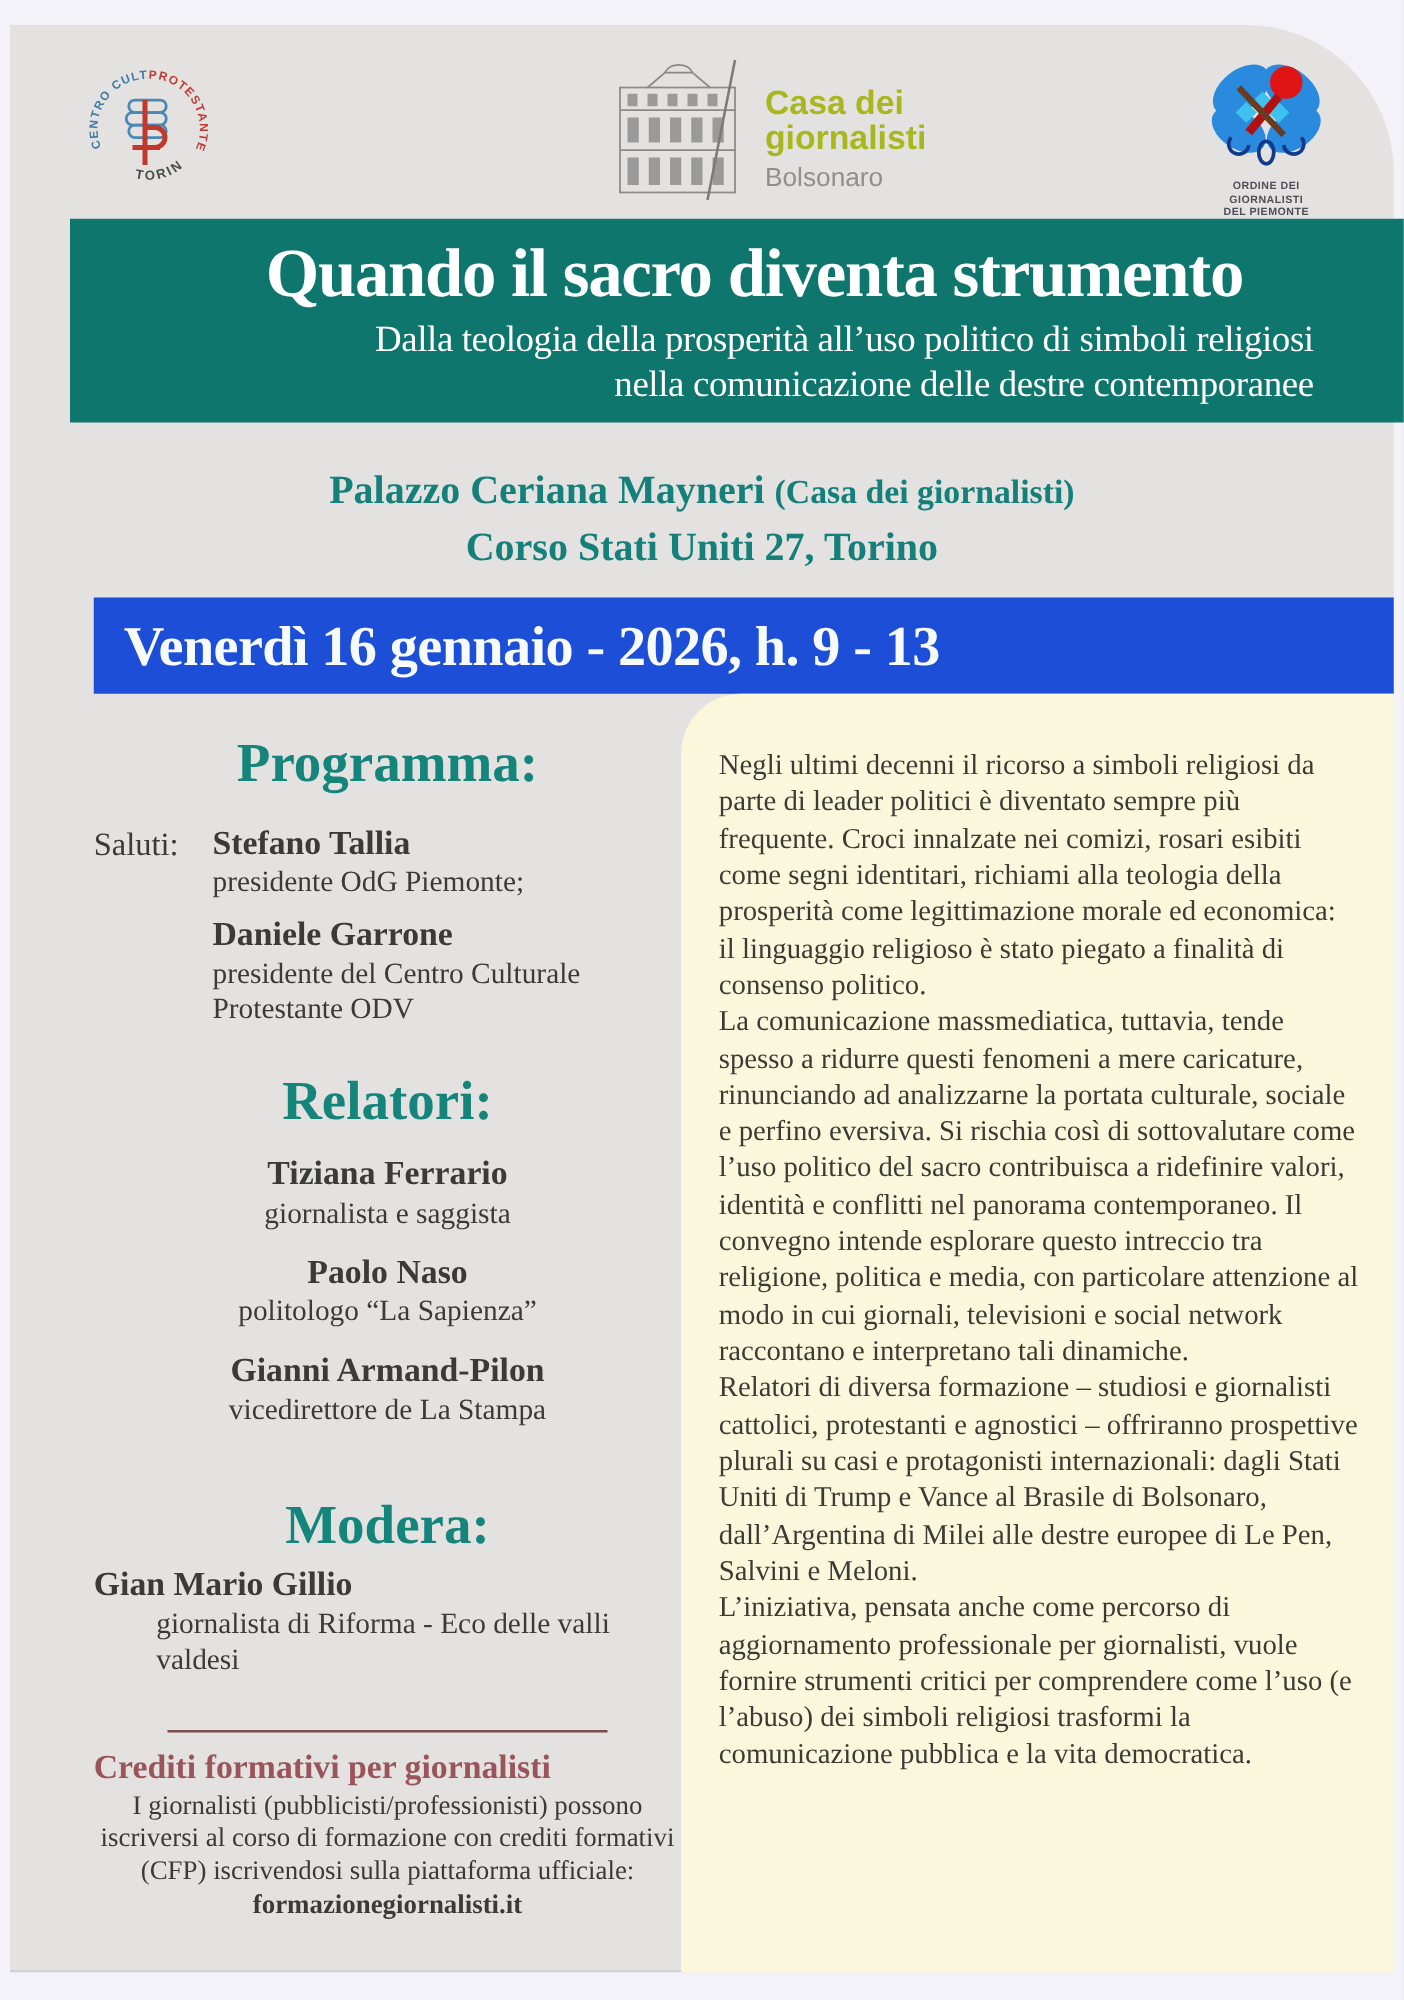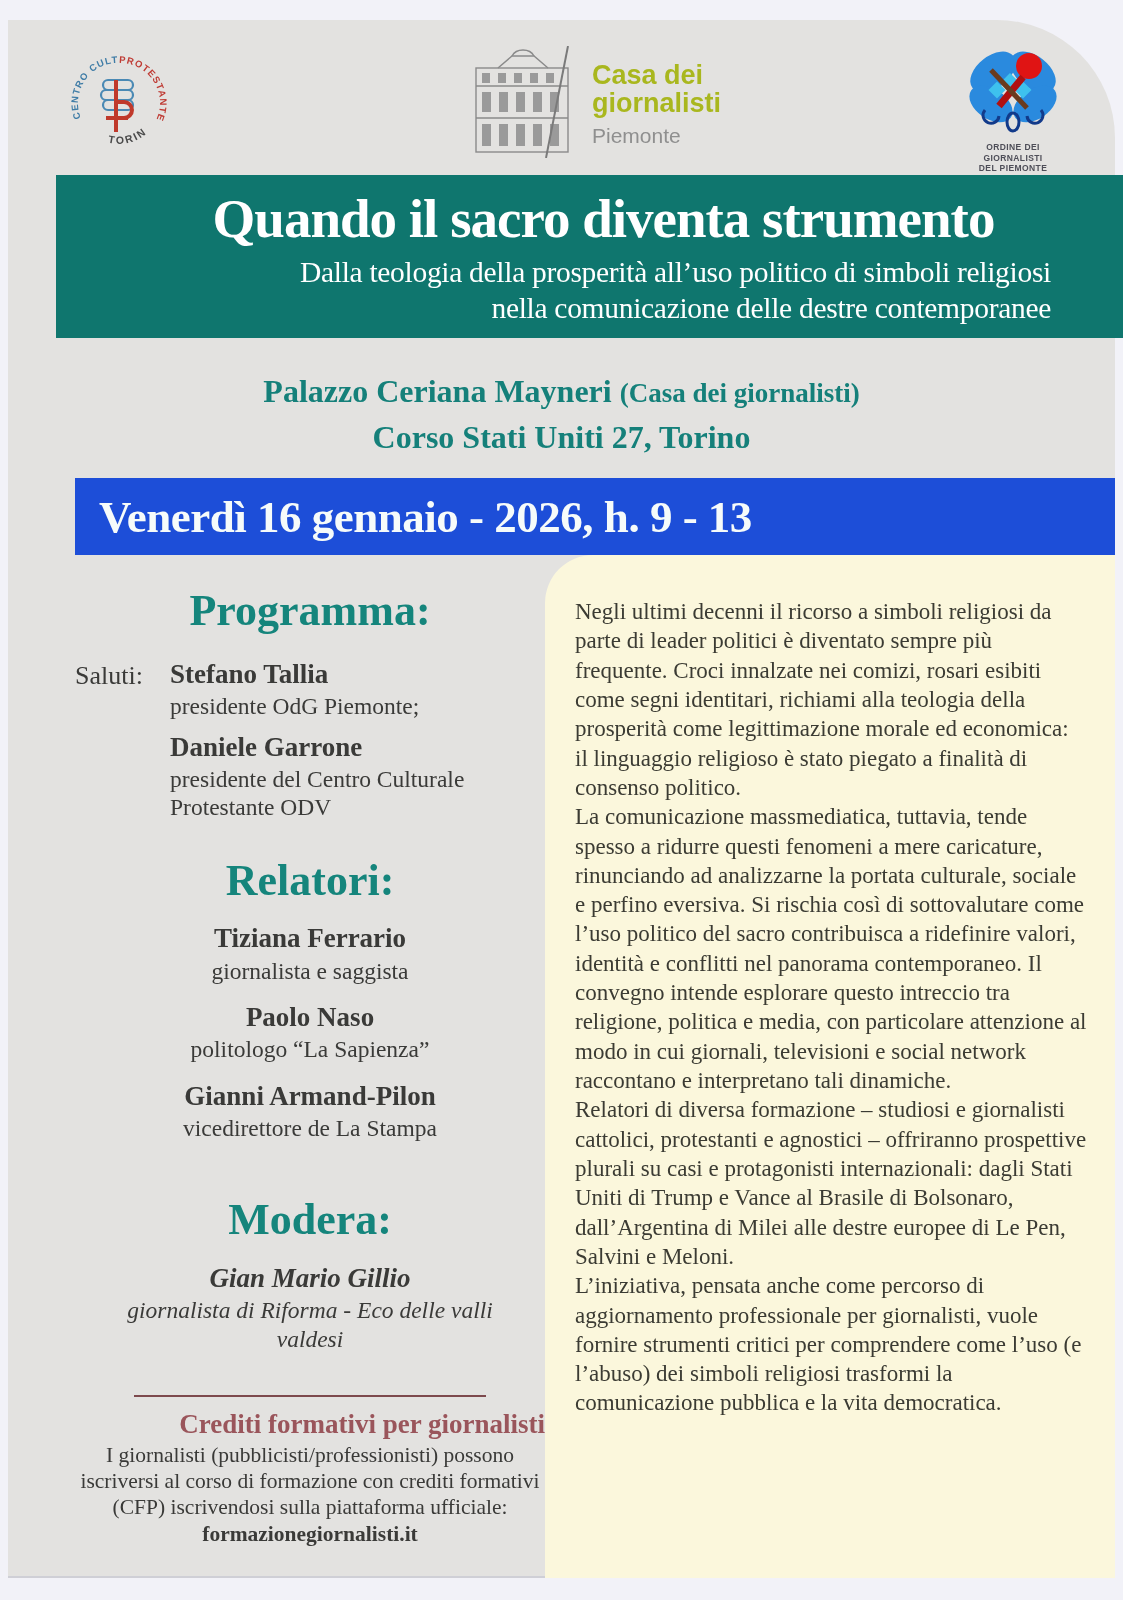--- a/index.html
+++ b/index.html
@@ -12,21 +12,21 @@
   }
   .card {
     position:absolute; left:8px; top:20px; width:1107px; height:1558px;
     background:#e3e2e0;
     border-top-right-radius:118px;
     border-bottom:2px solid #cfcfd6;
   }
   
   .header { position:absolute; left:0; top:8px; width:100%; height:150px; }
   .logo-left { position:absolute; left:58px; top:22px; width:106px; height:106px; }
-  .logo-center { position:absolute; left:460px; top:18px; width:260px; height:115px; display:flex; }
+  .logo-center { position:absolute; left:480px; top:18px; width:260px; height:115px; display:flex;align-items:center; }
   .logo-center svg { flex:0 0 auto; }
   .casa-text { margin-left:6px; padding-top:16px; font-family:"Liberation Sans", sans-serif; line-height:1.02; }
   .casa-green { color:#a9b71e; font-weight:bold; font-size:27px; }
   .casa-gray { color:#8f8f8f; font-size:21px; margin-top:8px; }
   .logo-right { position:absolute; left:945px; top:16px; width:120px; height:130px; text-align:center; }
   .odg-text { font-family:"Liberation Sans", sans-serif; font-size:8.5px; font-weight:bold;
               color:#4e4e58; letter-spacing:.4px; line-height:1.25; text-transform:uppercase; margin-top:-2px;}
   
   .title-banner {
     position:absolute; left:0; top:155px; width:1107px; height:163px;
@@ -64,24 +64,24 @@
   .saluti-label { font-size:26px; width:95px; flex:0 0 auto; padding-top:3px; }
   .saluti-names { width:330px; }
   .person-name { font-size:27px; font-weight:bold; line-height:1.2; }
   .person-role { font-size:23.5px; line-height:1.2; margin-top:2px; }
   .saluti-names .entry + .entry { margin-top:10px; }
   .relatori-heading { margin-top:34px; }
   .relatori-list { text-align:center; margin-top:14px; }
   .relatori-list .entry { margin-top:16px; }
   .relatori-list .person-role { margin:2px auto 0 auto; max-width:440px; }
   .modera-heading { margin-top:52px; }
-  .modera-block { text-align:center; margin-top:17px;font-style:italic; }
+  .modera-block { text-align:left; margin-top:6px; }
   .modera-block .person-role { max-width:370px; margin:2px auto 0 auto; }
   .divider { width:352px; height:0; border-top:2px solid #7d4a4d; margin:42px auto 0 auto; }
-  .crediti-heading { color:#9a555b; font-weight:bold; font-size:27px; text-align:right; margin-top:12px; }
+  .crediti-heading { color:#9a555b; font-weight:bold; font-size:27px; text-align:left; margin-top:12px; }
   .crediti-body { font-size:21.5px; line-height:1.22; text-align:center; margin-top:2px; color:#3a3a38; }
   .crediti-bold { font-weight:bold; }
 </style>
 </head>
 <body>
 
 <div class="card">
 
   <div class="header">
 
@@ -140,21 +140,21 @@
             <rect x="31" y="78" width="9" height="22"></rect>
           <rect x="48" y="78" width="9" height="22"></rect>
             <rect x="65" y="78" width="9" height="22"></rect>
           <rect x="82" y="78" width="9" height="22"></rect>
         </g>
         <line x1="100" y1="0" x2="78" y2="112" stroke="#7a7a7a" stroke-width="2"></line>
       </svg>
       <div class="casa-text">
         <div class="casa-green">Casa dei</div>
         <div class="casa-green">giornalisti</div>
-        <div class="casa-gray">Piemonte</div>
+        <div class="casa-gray">Bolsonaro</div>
       </div>
     </div>
 
     <div class="logo-right">
       <svg width="104" height="96" viewBox="0 0 104 96">
         <g>
           <ellipse cx="32" cy="28" rx="26" ry="16" fill="#2a8ade" transform="rotate(-38 32 28)"></ellipse>
           <ellipse cx="72" cy="28" rx="26" ry="16" fill="#2a8ade" transform="rotate(38 72 28)"></ellipse>
           <ellipse cx="30" cy="60" rx="24" ry="15" fill="#2a8ade" transform="rotate(34 30 60)"></ellipse>
           <ellipse cx="74" cy="60" rx="24" ry="15" fill="#2a8ade" transform="rotate(-34 74 60)"></ellipse>

